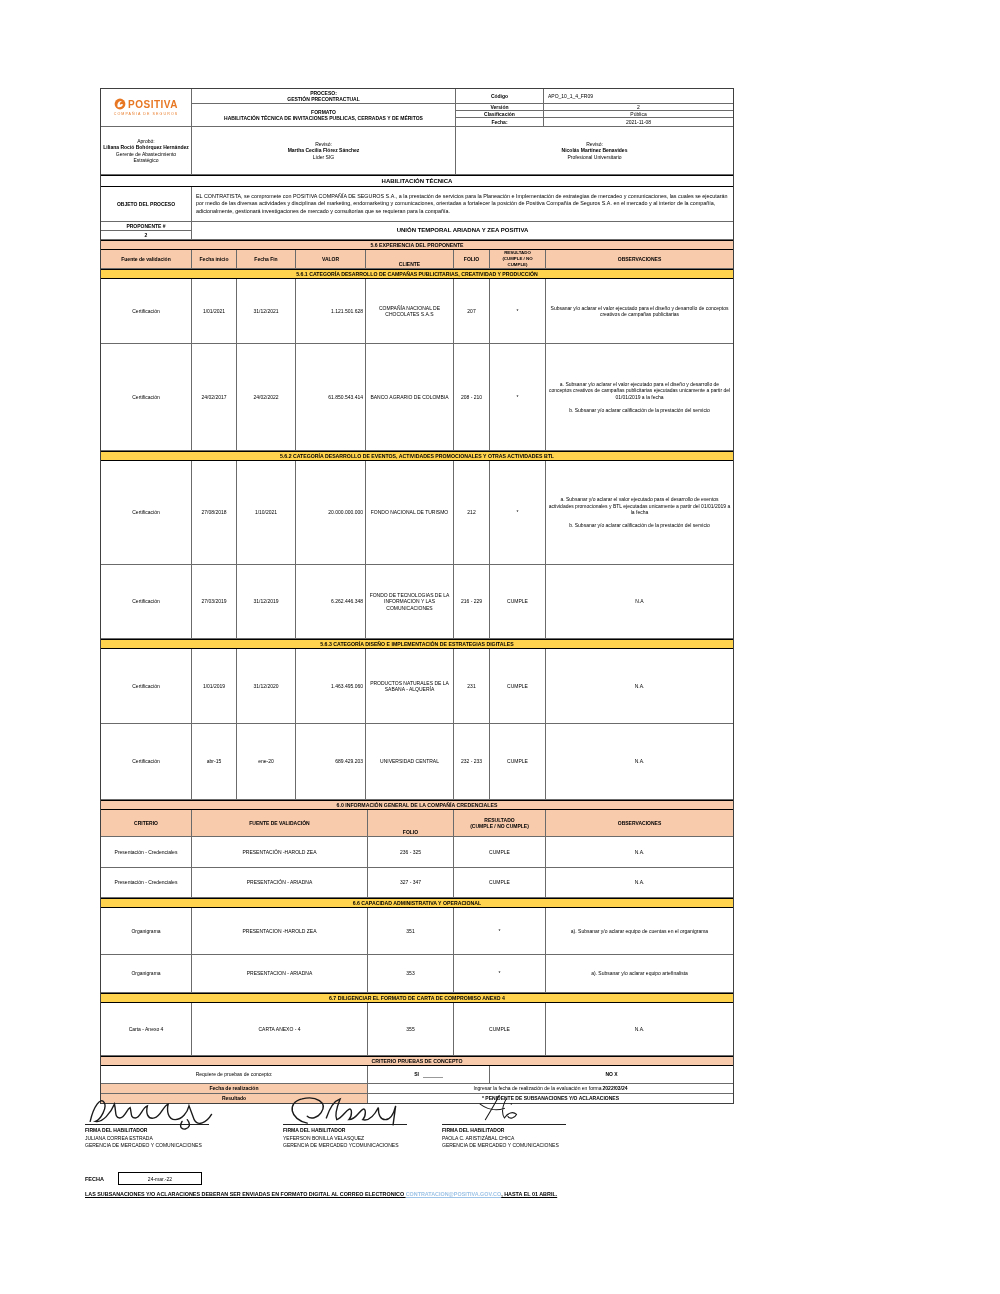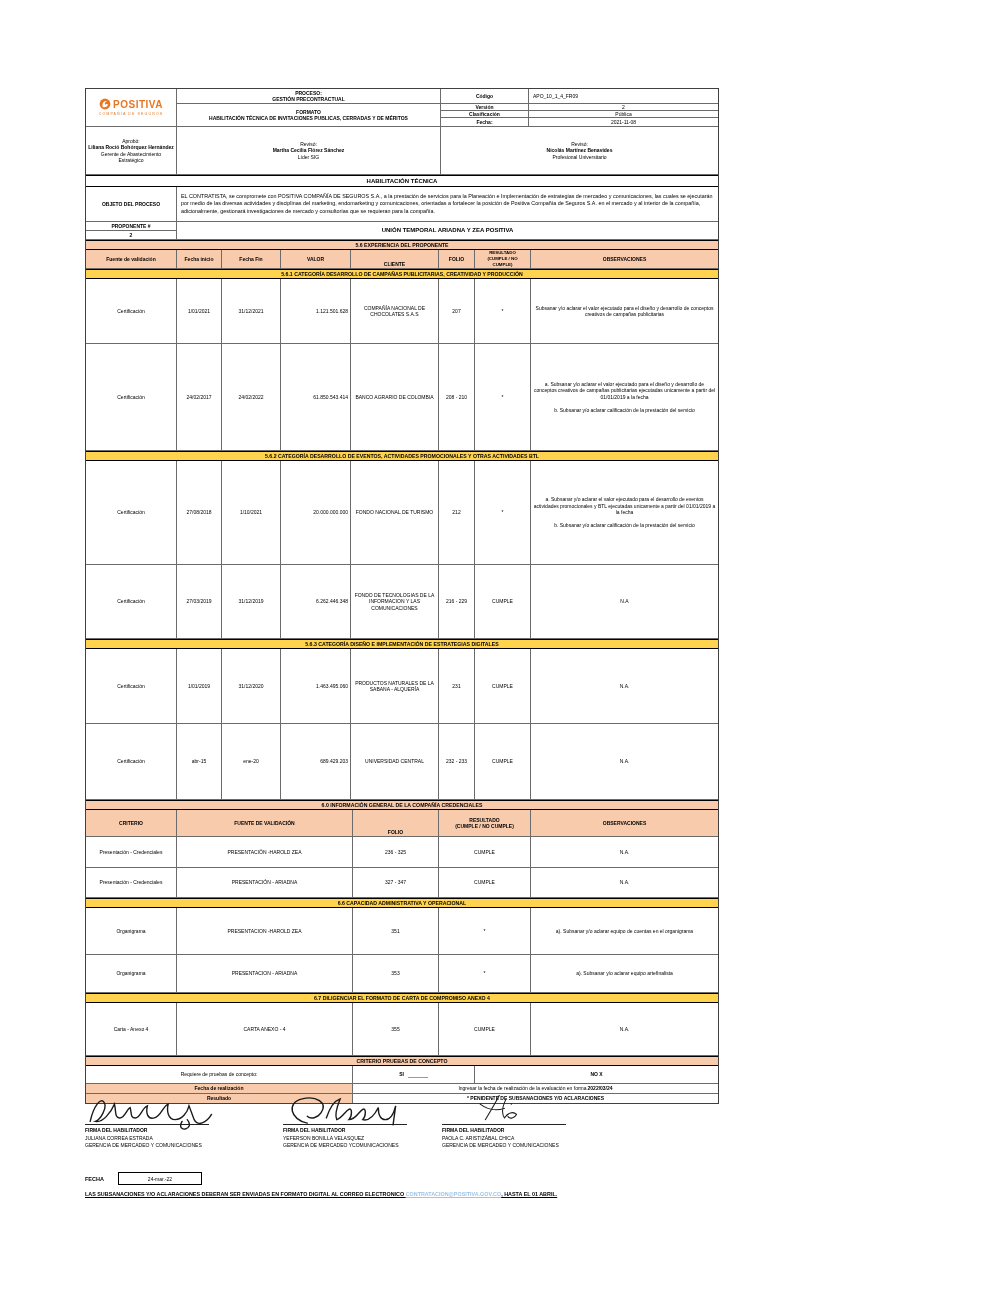--- a/index.html
+++ b/index.html
@@ -1,18 +1,18 @@
 <!DOCTYPE html>
 <html><head>
 <meta charset="utf-8">
 <style>
   html,body{margin:0;padding:0;}
   body{width:1000px;height:1294px;background:#ffffff;position:relative;
        font-family:"Liberation Sans", sans-serif;color:#000;}
-  .doc{position:absolute;left:85px;top:88px;width:632px;border:1px solid #404040;background:#fff;}
+  .doc{position:absolute;left:100px;top:88px;width:632px;border:1px solid #404040;background:#fff;}
   .row{display:flex;border-bottom:1px solid #6b6b6b;}
   .row:last-child{border-bottom:none;}
   .cell{border-right:1px solid #6b6b6b;overflow:hidden;display:flex;flex-direction:column;
         justify-content:center;align-items:center;text-align:center;
         font-size:5px;line-height:1.3;padding:1px 2px;box-sizing:border-box;}
   .cell:last-child{border-right:none;}
   .colwrap{display:flex;flex-direction:column;border-right:1px solid #6b6b6b;box-sizing:border-box;}
   .colwrap:last-child{border-right:none;}
   .irow{display:flex;border-bottom:1px solid #6b6b6b;box-sizing:border-box;}
   .irow:last-child{border-bottom:none;}

